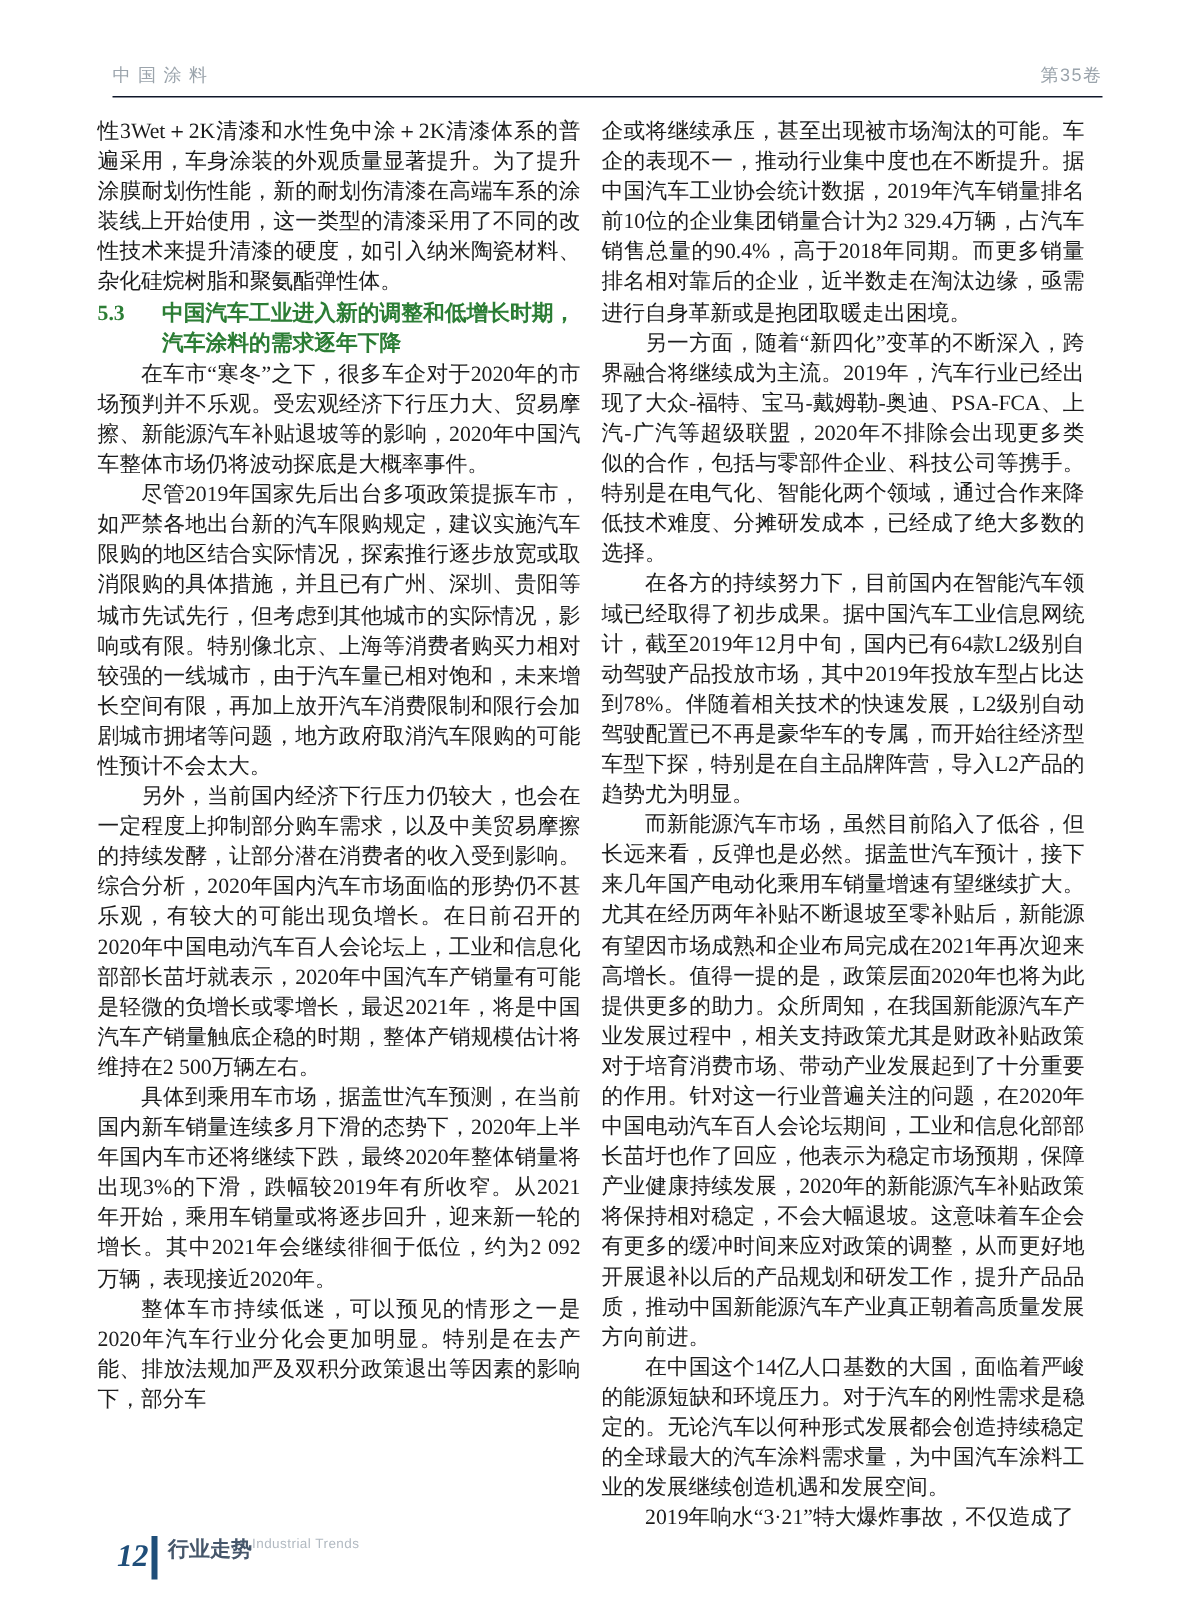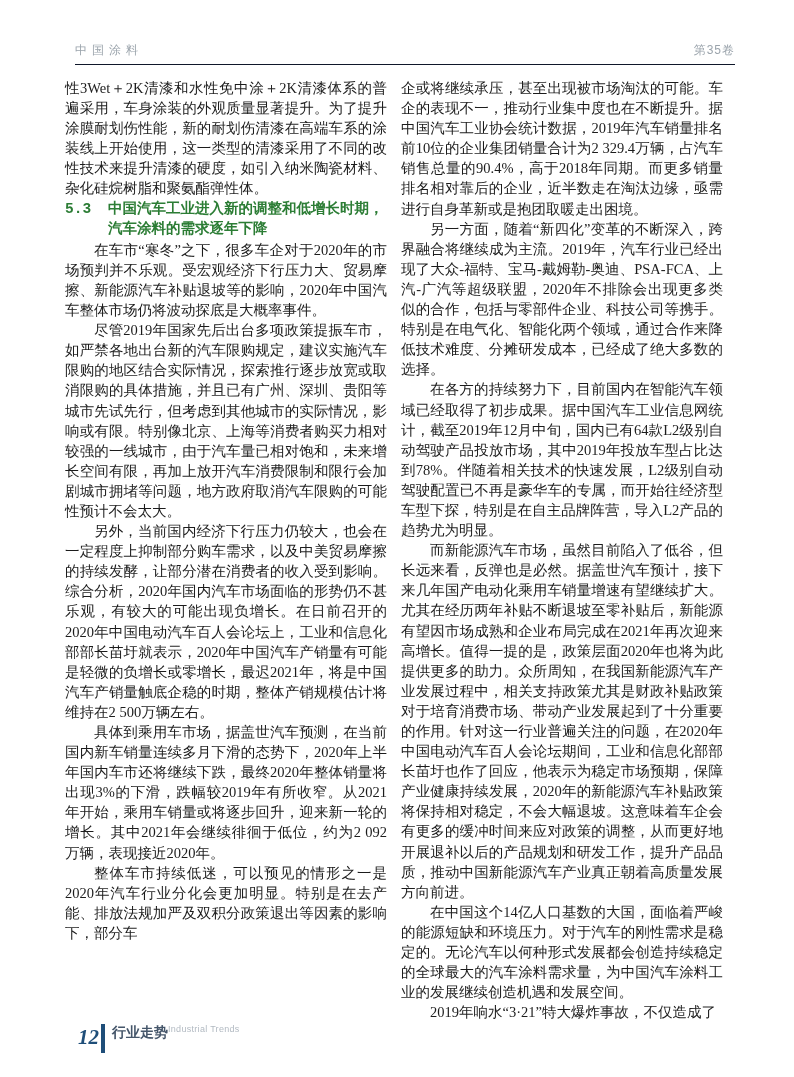--- a/index.html
+++ b/index.html
@@ -31,21 +31,21 @@
     width:322px;
     font-size:14.5px;line-height:20.1px;
     text-align:justify;text-justify:inter-ideograph;
   }
   .col p{margin:0;}
   p.cont{text-indent:0;}
   p.body{text-indent:2em;}
   .heading{
     position:relative;
     margin:0;padding-left:43px;
-    font-family:Liberation Mono, monospace;
+    font-family:Liberation Serif, serif;
     font-weight:bold;
     font-size:14.5px;line-height:20.6px;
     color:#2c7d35;
     text-align:left;
   }
   .heading .sec-num{position:absolute;left:0;top:0;}
   
   .page-footer{
     position:absolute;left:78px;top:1024px;
     display:flex;align-items:flex-start;

